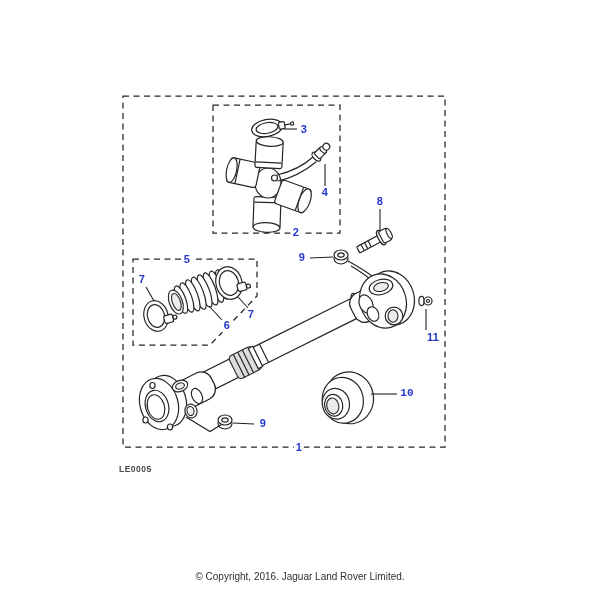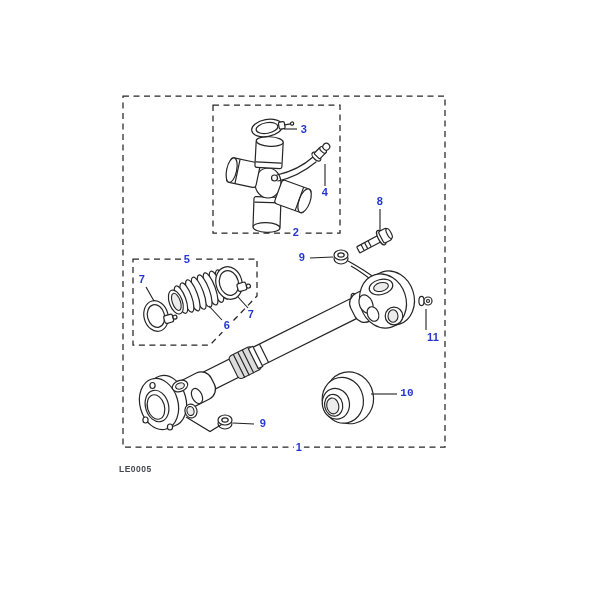--- a/index.html
+++ b/index.html
@@ -224,13 +224,14 @@
   <span class="callout" style="left:142px;top:280px;">7</span>
   <span class="callout" style="left:251px;top:315px;">7</span>
   <span class="callout" style="left:380px;top:202px;">8</span>
   <span class="callout" style="left:302px;top:258px;">9</span>
   <span class="callout" style="left:263px;top:424px;">9</span>
   <span class="callout" style="left:407px;top:394px;font-family:Liberation Mono, monospace;">10</span>
   <span class="callout" style="left:426px;top:338px;margin-left:7px;">11</span>
 
   <span class="drawing-code">LE0005</span>
 
+  <div class="footer">© Copyright, 2016. Jaguar Land Rover Limited.</div>
 </div>
 
 </body></html>

